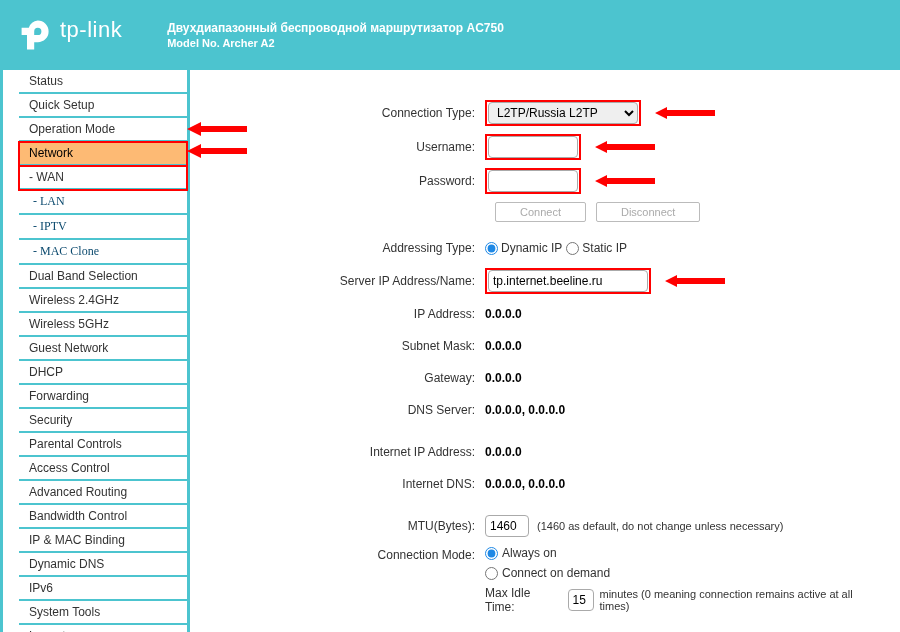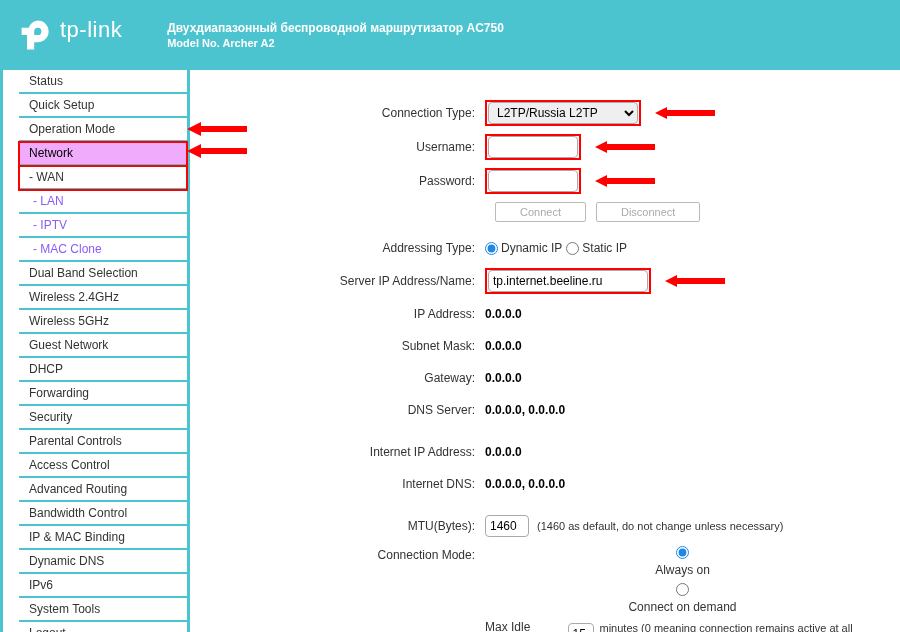--- a/index.html
+++ b/index.html
@@ -9,22 +9,22 @@
   .logo { display: flex; align-items: flex-start; color: #fff; gap: 6px; }
   .logo svg { width: 36px; height: 36px; }
   .logo-text { font-size: 22px; font-weight: 400; letter-spacing: 0.5px; }
   .header-titles { margin-left: 45px; color: #fff; }
   .header-title { font-size: 12px; font-weight: bold; }
   .header-sub { font-size: 11px; font-weight: bold; margin-top: 2px; }
 
   .body { display: flex; }
   .sidebar { width: 190px; background: #fff; border: 3px solid #4cc4cf; border-top: none; }
   .nav-item { padding: 4px 10px; border-bottom: 2px solid #4cc4cf; font-size: 12px; color: #333; cursor: pointer; background: #fff; margin-left: 16px; }
-  .nav-item.sub { color: #8b5cf6; padding-left: 14px; }
-  .nav-item.active { background: #f0abfc; color: #000; }
+  .nav-item.sub { color: #0c4a6e; padding-left: 14px; font-family: Liberation Serif, serif; }
+  .nav-item.active { background: #fdba74; color: #000; }
   .nav-item.selected-sub { color: #333; }
   .nav-item:last-child { border-bottom: none; }
 
   .highlight-box { outline: 2px solid #ff0000; outline-offset: -1px; }
   
   .main { flex: 1; padding: 30px 20px 10px 20px; position: relative; }
   .form-row { display: flex; align-items: center; margin-bottom: 8px; min-height: 24px; }
   .form-label { width: 275px; text-align: right; padding-right: 10px; font-size: 12px; color: #333; }
   .form-control { display: flex; align-items: center; gap: 8px; flex: 1; position: relative; }
   
@@ -47,21 +47,21 @@
   .annot-arrow { position: absolute; pointer-events: none; }
   .arrow-svg { display: block; }
   
   .idle-hint { font-size: 11px; color: #333; }
   .mtu-hint { font-size: 11px; color: #333; }
 
   .red-box { border: 2px solid #ff0000; padding: 0 1px; display: inline-block; }
   
   .inline-arrow { display: inline-flex; align-items: center; margin-left: 6px; }
 
-  .conn-radios label { display:flex; align-items:center; gap:4px; margin-bottom:6px; font-size:12px;flex-direction:column; }
+  .conn-radios label { display:flex; align-items:center; gap:4px; margin-bottom:6px; font-size:12px; }
 </style>
 </head>
 <body>
 
 <div class="header">
   <div class="logo">
     <svg viewBox="0 0 40 40">
       <path d="M22 4 a12 12 0 0 1 0 24 h-6 v-8 h6 a4 4 0 0 0 0-8 a4 4 0 0 0 -4 4 v20 h-8 v-16 h-6 v-8 h8 a12 12 0 0 1 10 -8 z" fill="#fff"></path>
     </svg>
     <span class="logo-text">tp-link</span>

